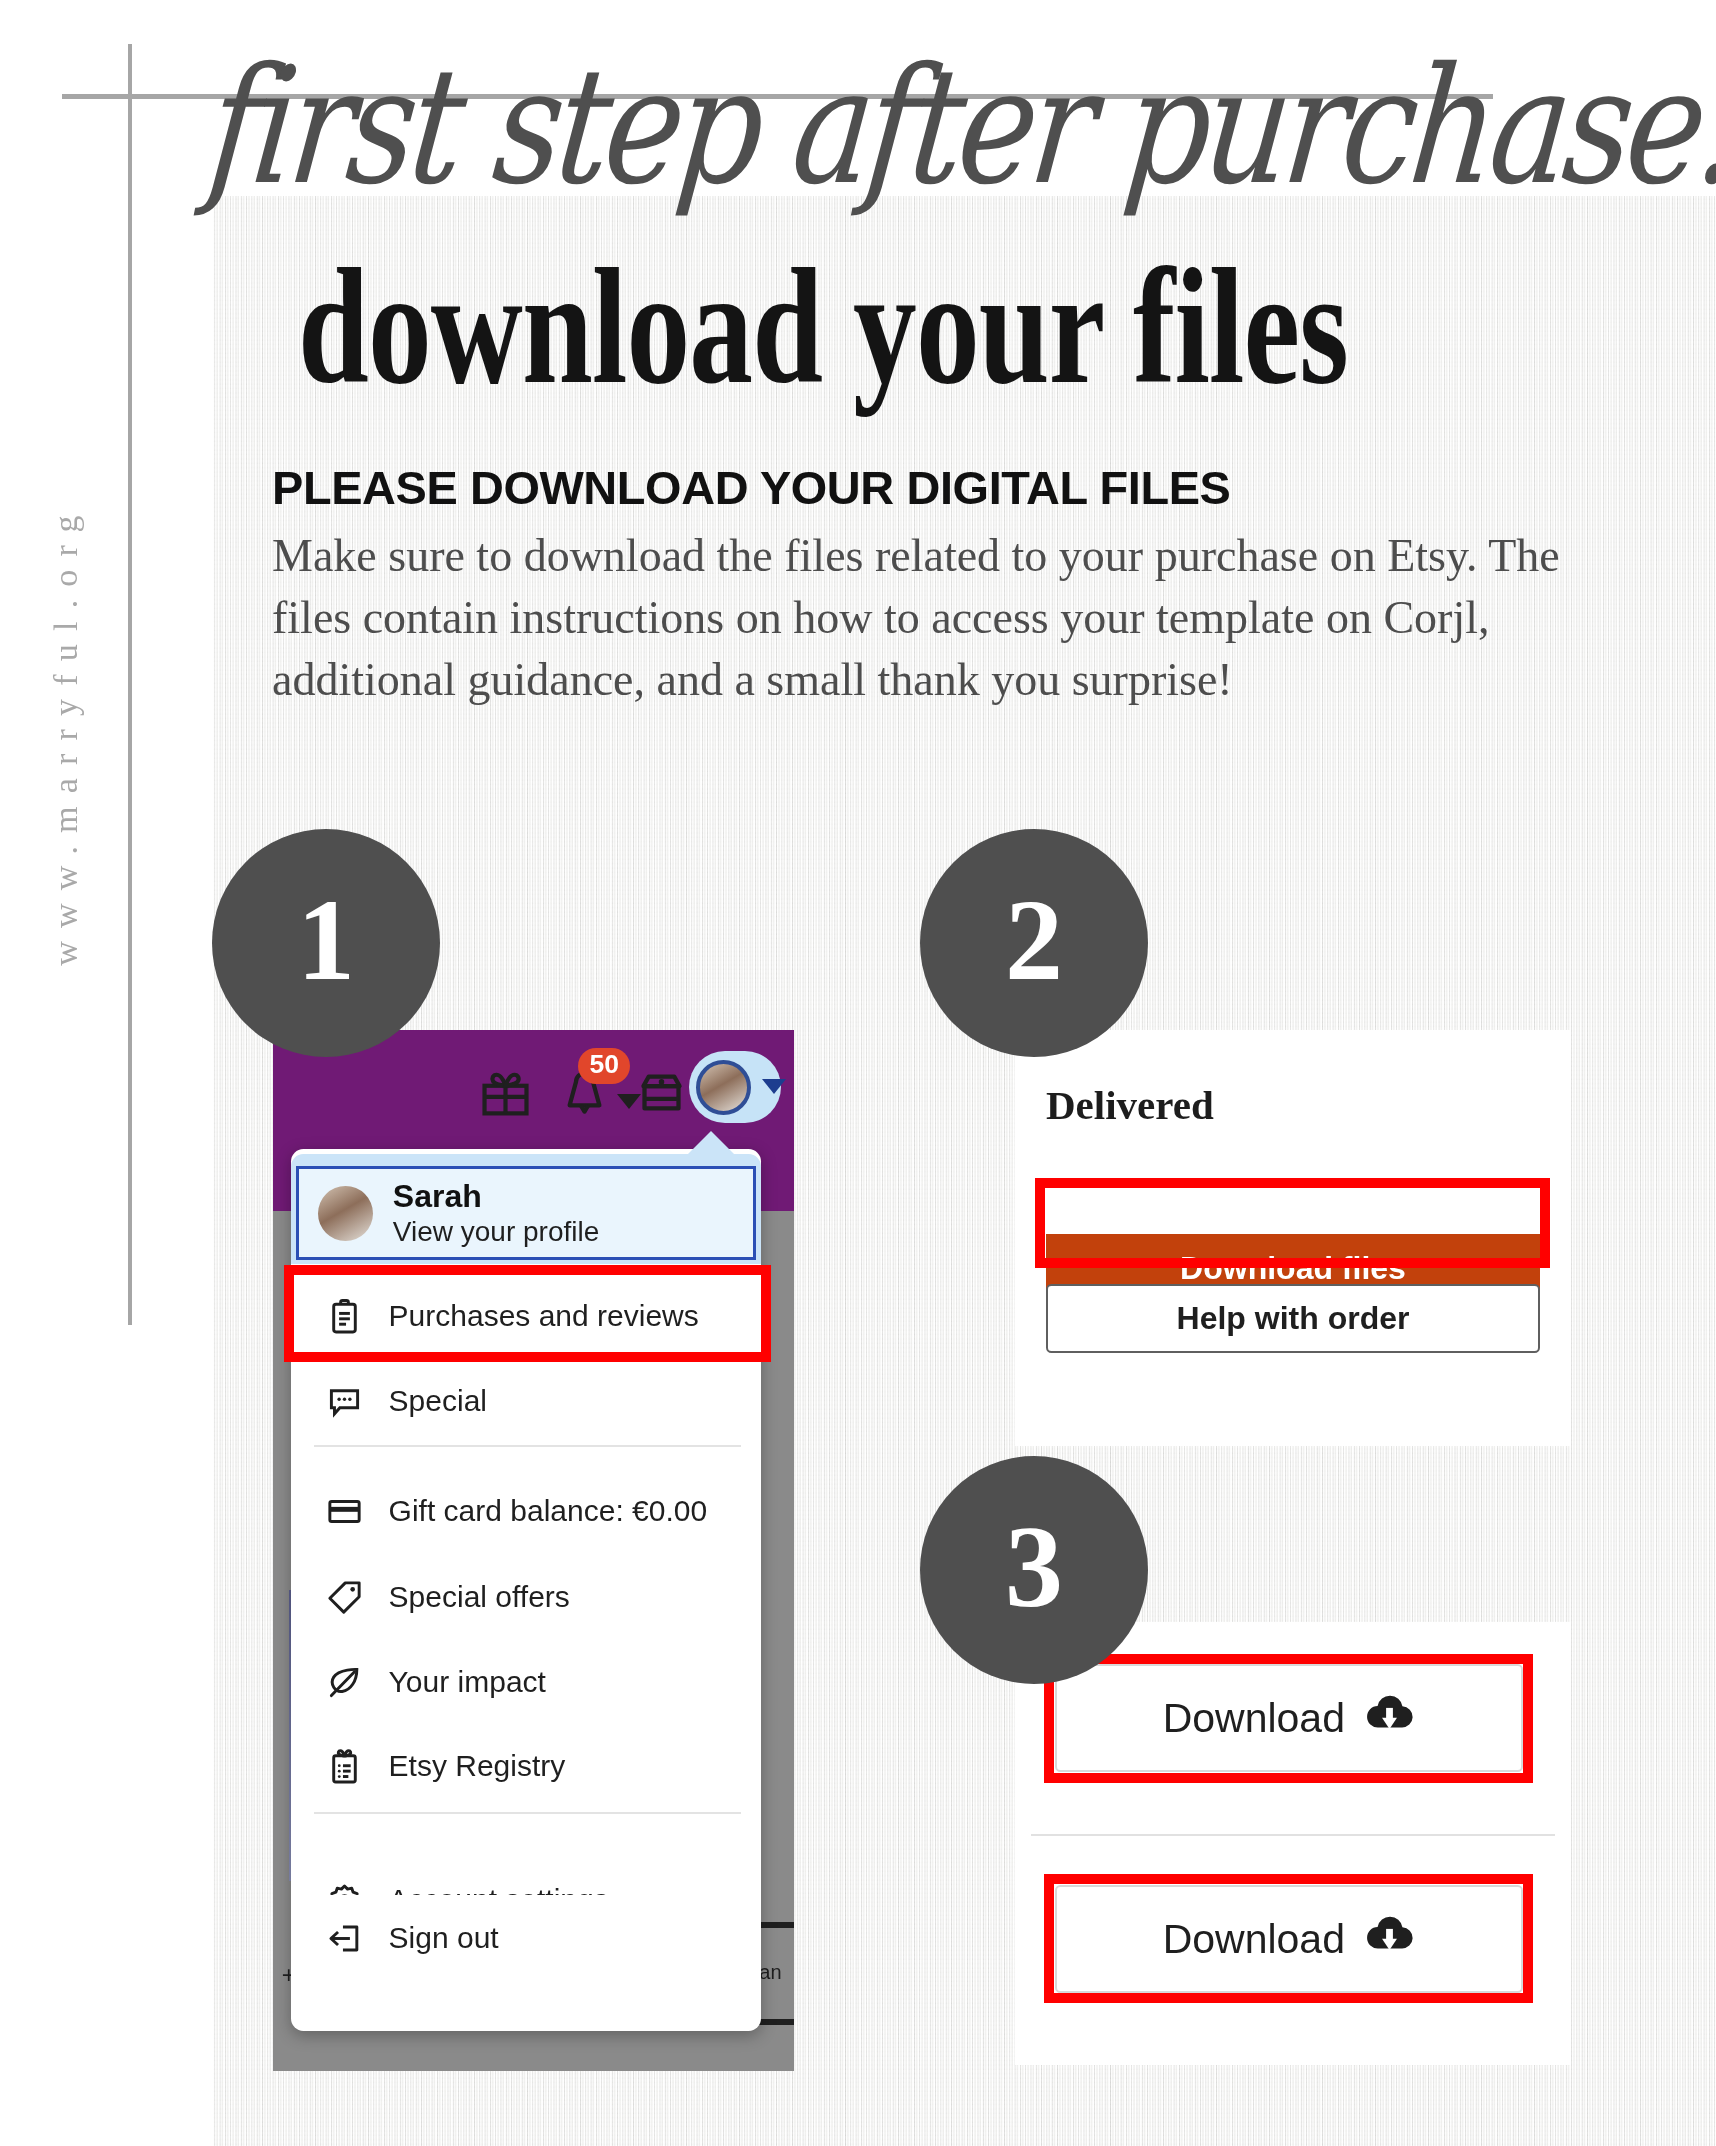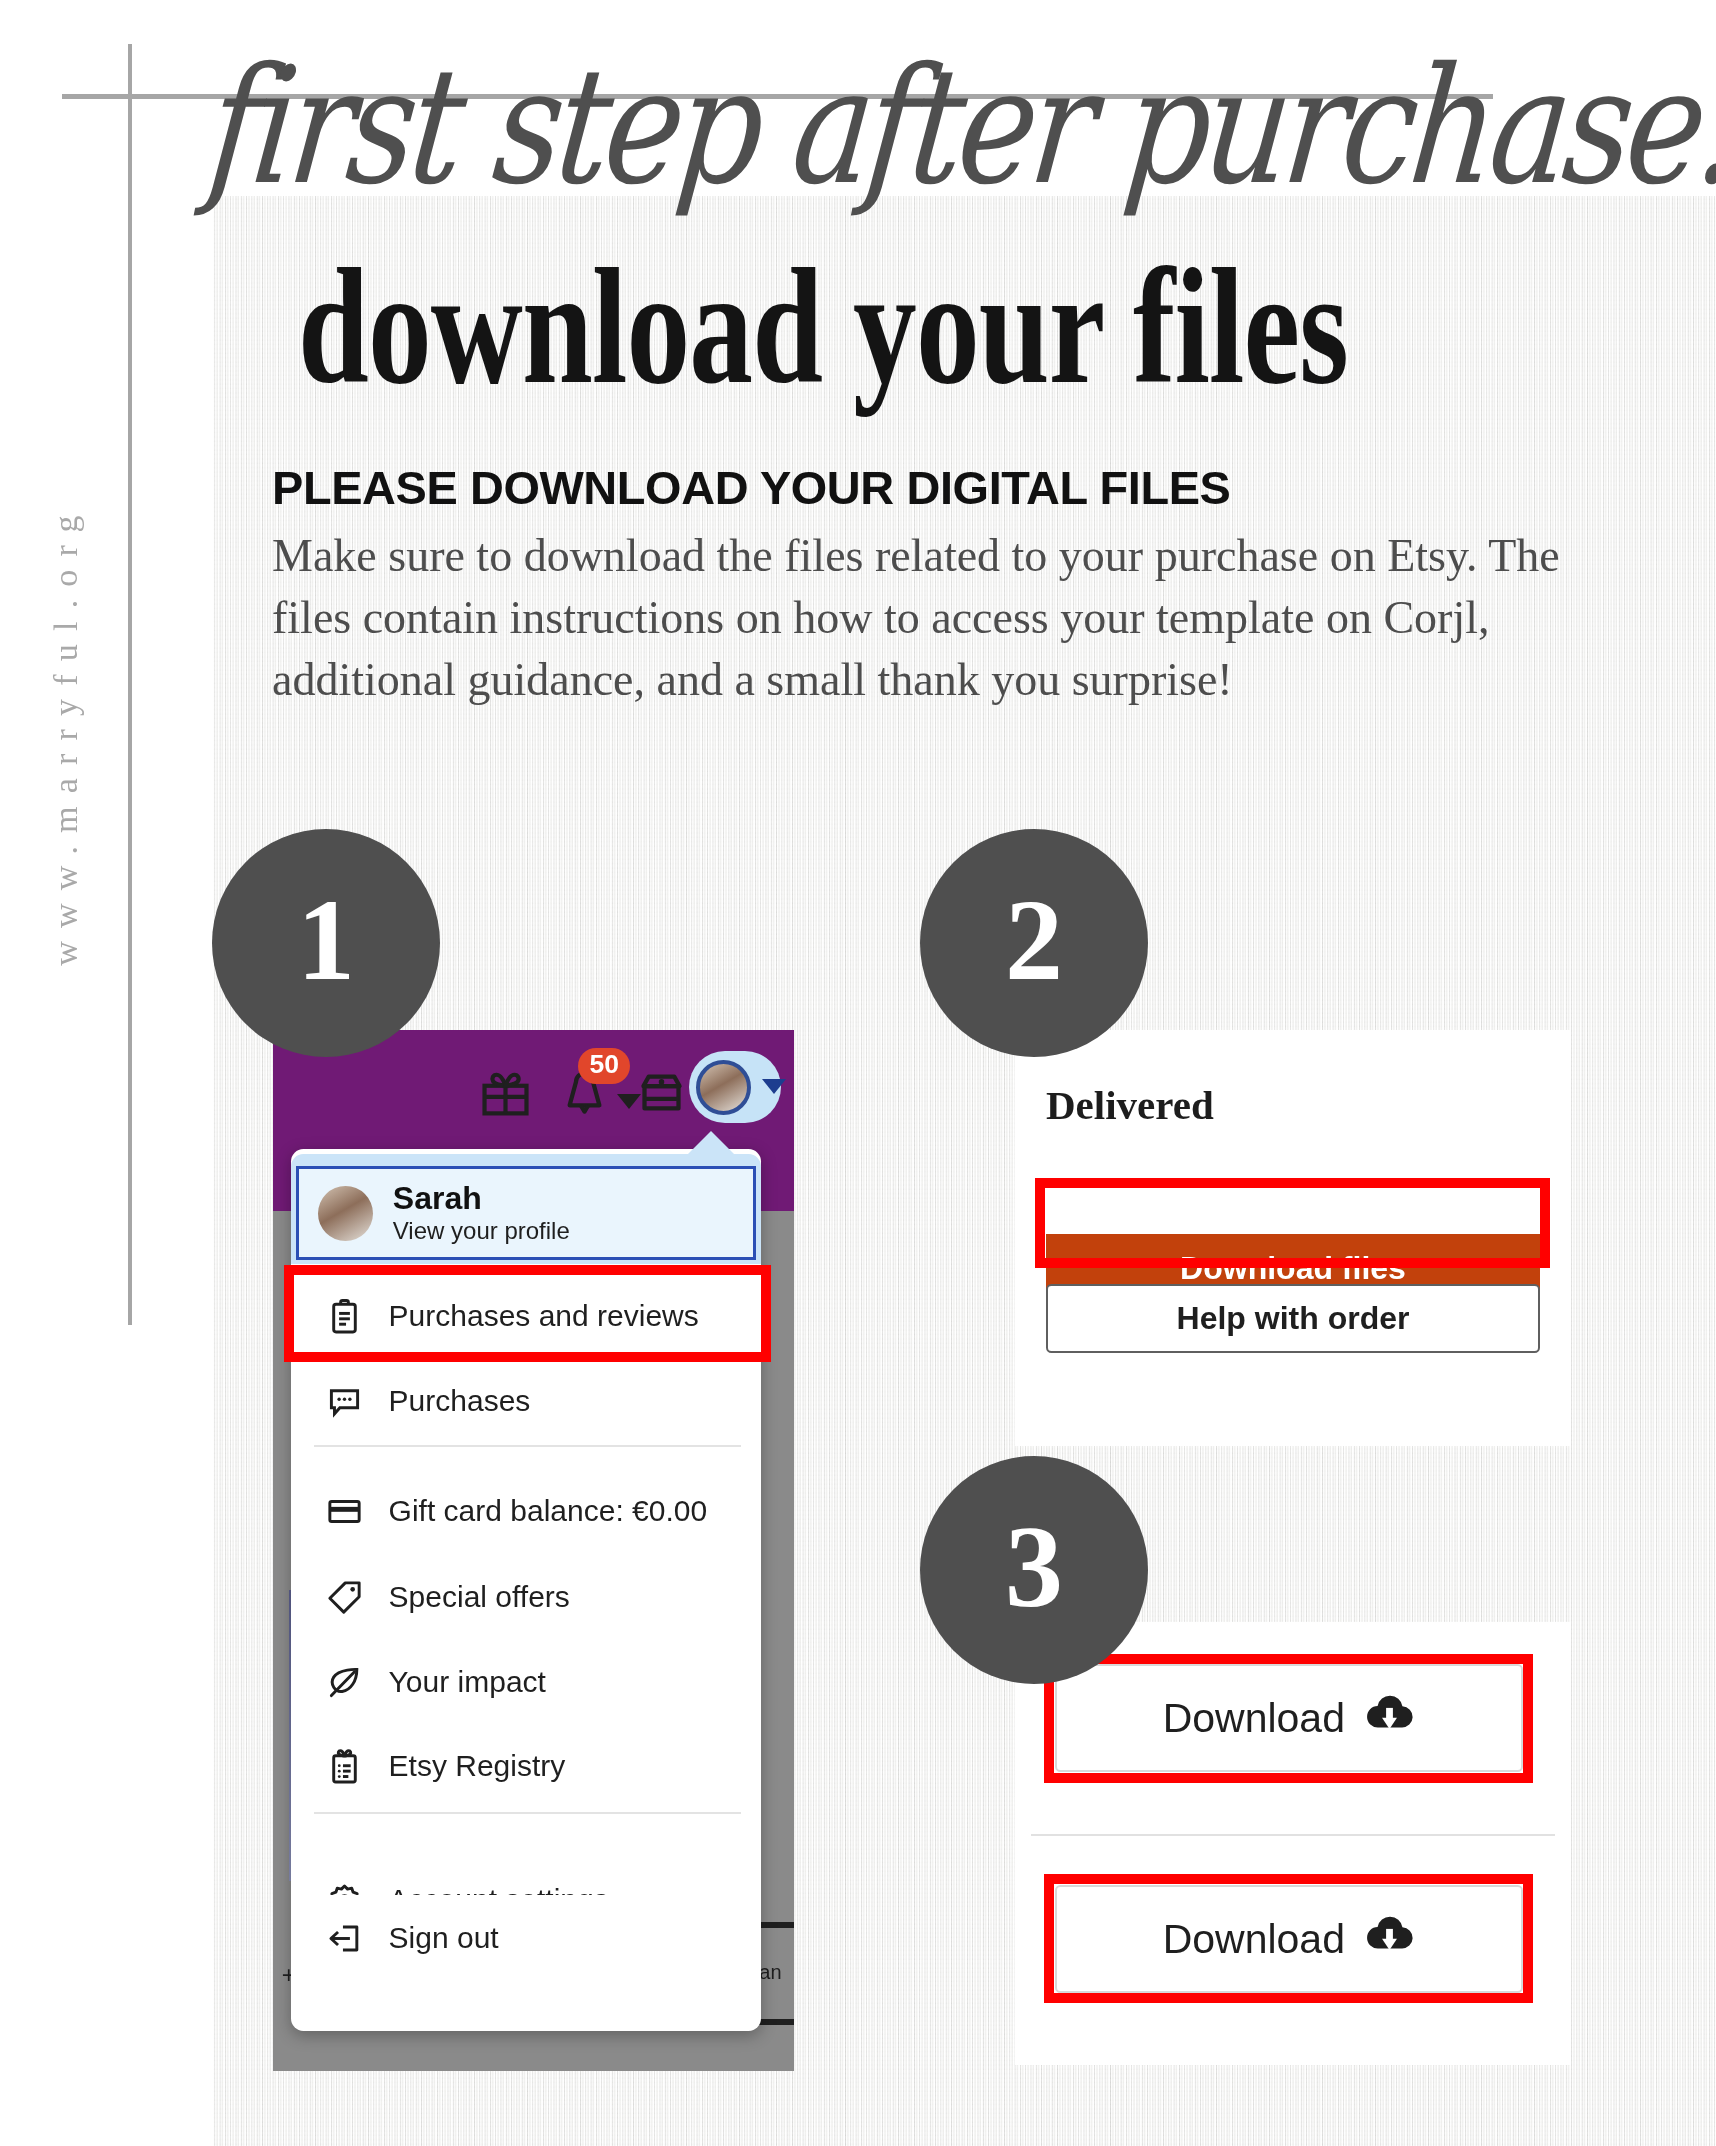--- a/index.html
+++ b/index.html
@@ -271,21 +271,21 @@
   #profile-row .pf-avatar {
     width: 55px; height: 55px; border-radius: 50%;
     margin-left: 19.4px; flex: 0 0 auto;
     background: linear-gradient(150deg,#d4c4b4 0%,#8d6e5a 45%,#e6e2dc 100%);
   }
   #profile-row .pf-text { margin-left: 19.4px; }
   #profile-row .pf-name {
     font-size: 32px; font-weight: 700; color: #111111; line-height: 1.15;
   }
   #profile-row .pf-sub {
-    font-size: 24px; font-weight: 400; color: #1f1f1f; line-height: 1.2; text-align: center;
+    font-size: 28px; font-weight: 400; color: #1f1f1f; line-height: 1.2; text-align: center;
   }
 
   .menu-item {
     position: absolute; left: 17.6px;
     width: 470px; height: 86px;
     display: flex; align-items: center;
     background: #ffffff;
   }
   .menu-item .mi-ico {
     width: 39px; height: 39px; margin-left: 34px;
@@ -492,21 +492,21 @@
 
     <div class="menu-item" id="mi-messages">
       <span class="mi-ico">
         <svg width="37" height="37" viewBox="0 0 24 24" fill="none" stroke="#1f1f1f" stroke-width="1.9">
           <path d="M3.5 5 H20.5 V16 H9 L5.5 20 V16 H3.5 Z"></path>
           <circle cx="8.5" cy="10.5" r="1.1" fill="#1f1f1f" stroke="none"></circle>
           <circle cx="12" cy="10.5" r="1.1" fill="#1f1f1f" stroke="none"></circle>
           <circle cx="15.5" cy="10.5" r="1.1" fill="#1f1f1f" stroke="none"></circle>
         </svg>
       </span>
-      <span class="mi-label">Purchases</span>
+      <span class="mi-label">Special</span>
     </div>
 
     <div class="menu-item" id="mi-giftcard">
       <span class="mi-ico">
         <svg width="37" height="37" viewBox="0 0 24 24" fill="none" stroke="#1f1f1f" stroke-width="1.9">
           <rect x="2.5" y="5.5" width="19" height="13" rx="1.2"></rect>
           <rect x="2.5" y="9" width="19" height="3.2" fill="#1f1f1f" stroke="none"></rect>
         </svg>
       </span>
       <span class="mi-label">Gift card balance: €0.00</span>

